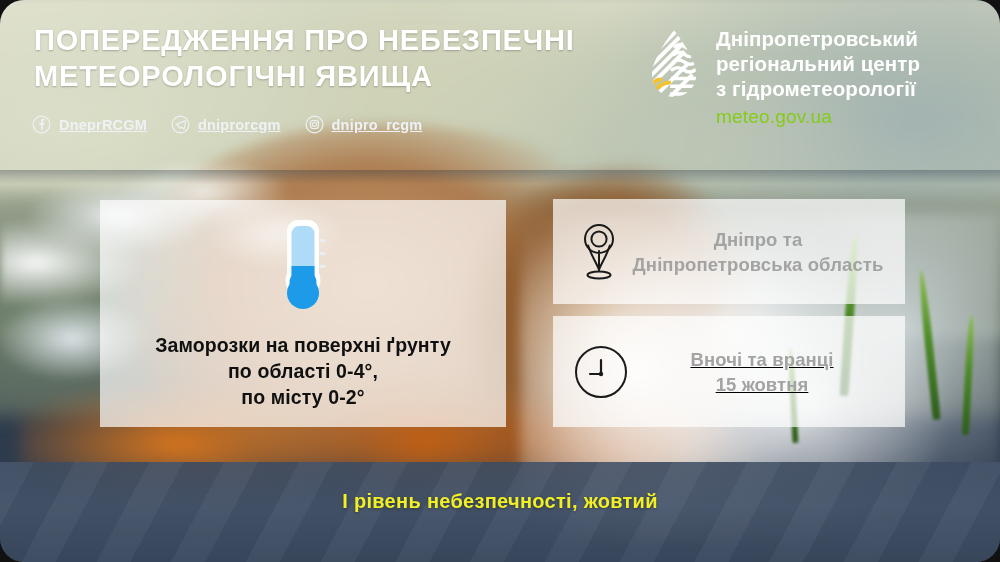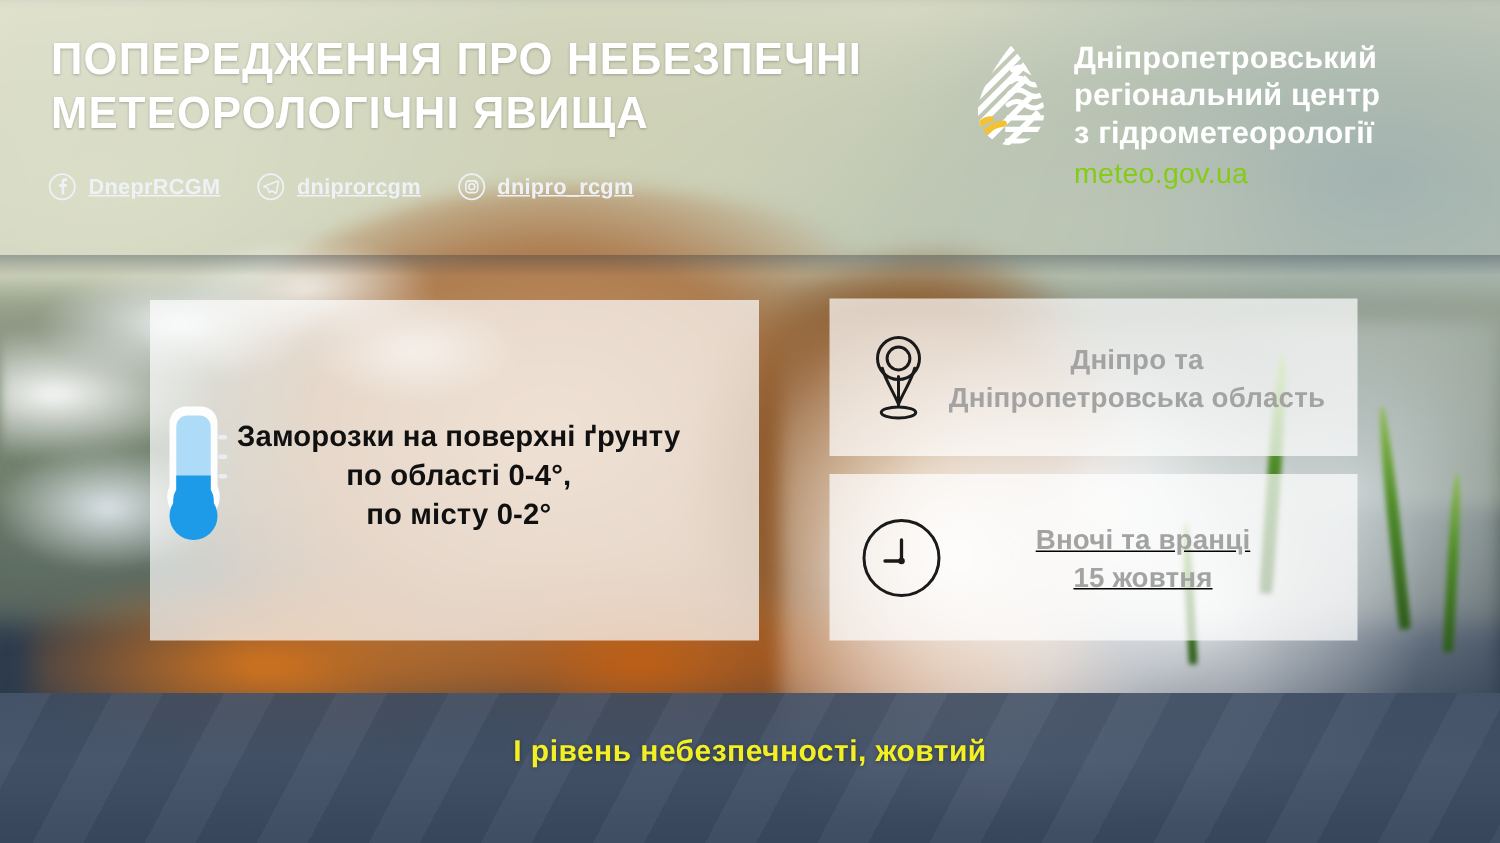--- a/index.html
+++ b/index.html
@@ -7,20 +7,21 @@
     padding: 0;
     background: #111;
   }
   #poster {
     position: relative;
     width: 1000px;
     height: 562px;
     overflow: hidden;
     font-family: "Liberation Sans", "DejaVu Sans", sans-serif;
     background: #2d3b4d;
+    border-radius: 24px;
   }
 
   
   .photo {
     position: absolute;
     left: 0; top: 0; right: 0; bottom: 0;
     overflow: hidden;
   }
   
   .ph-sky {
@@ -197,21 +198,21 @@
   
   .card {
     position: absolute;
     background: rgba(255,255,255,0.70);
     box-shadow: 0 0 0 rgba(0,0,0,0);
   }
   .card-main {
     left: 100px; top: 200px;
     width: 406px; height: 227px;
     display: flex;
-    flex-direction: row;
+    flex-direction: column;
     align-items: center;
     justify-content: flex-start;
   }
   .thermo { width: 58px; height: 112px; margin-top: 14px; }
   .card-main-text {
     margin-top: 6px;
     text-align: center;
     color: #101010;
     font-size: 19.5px;
     font-weight: 700;

